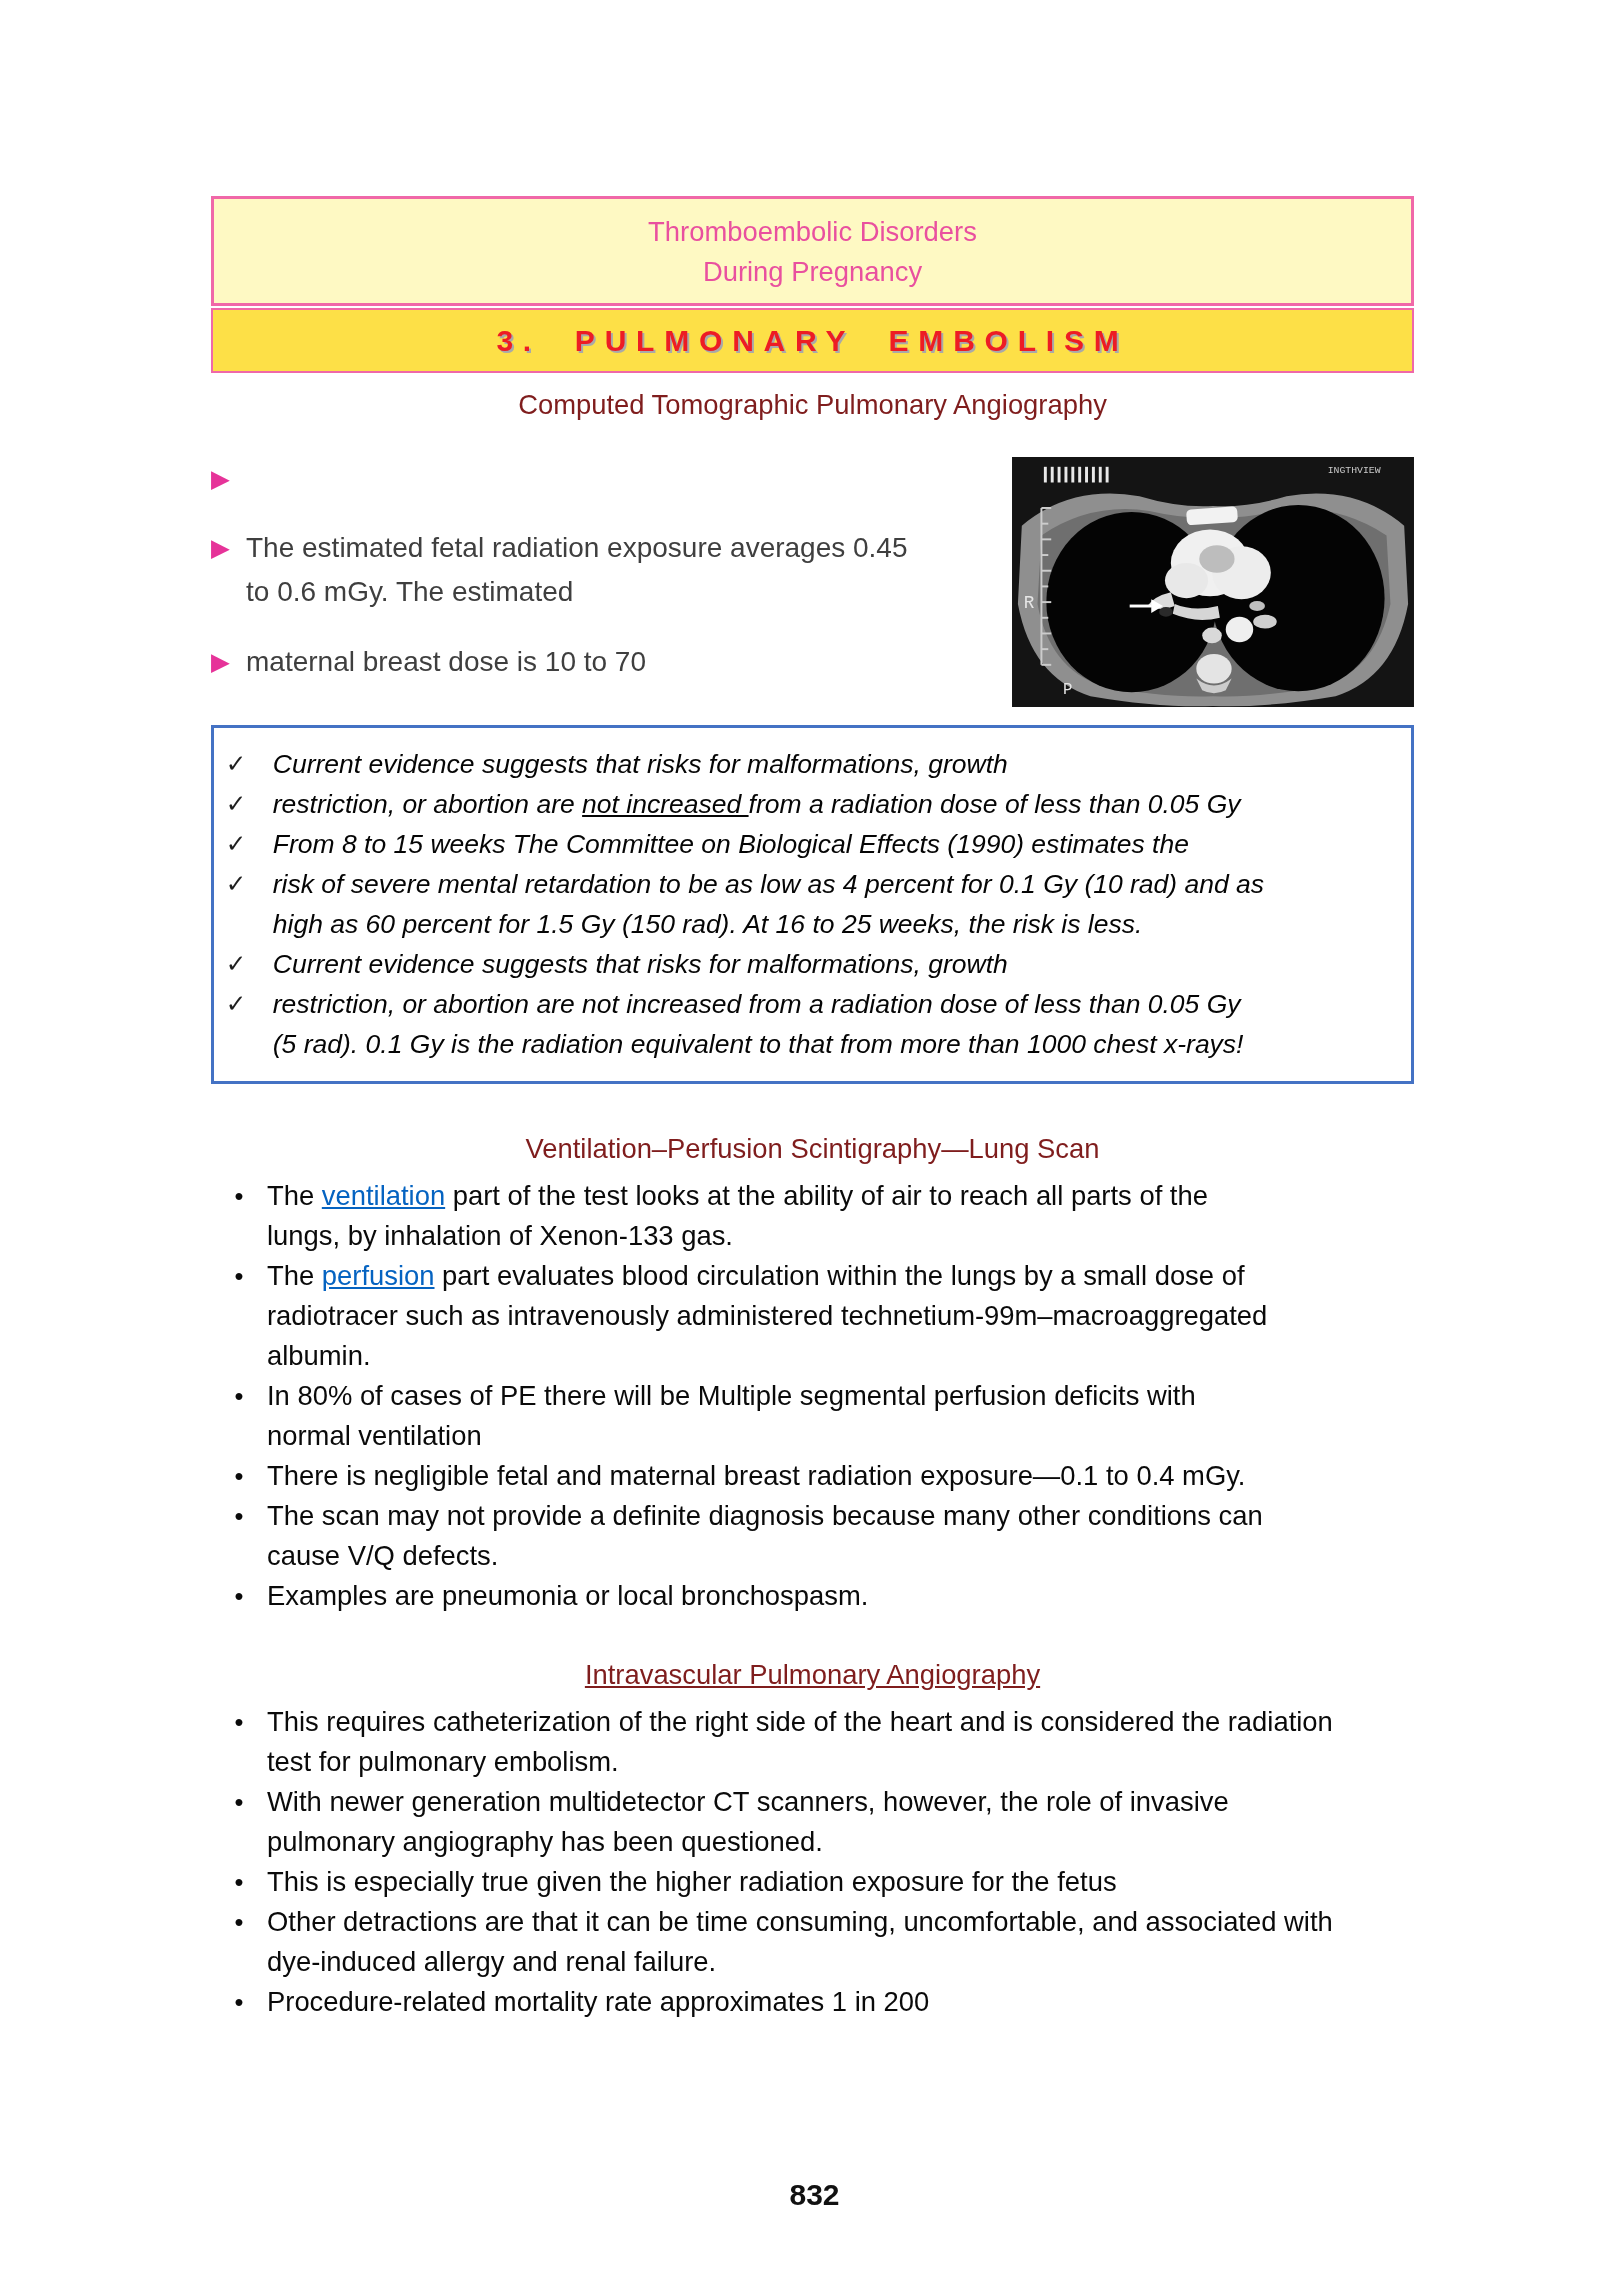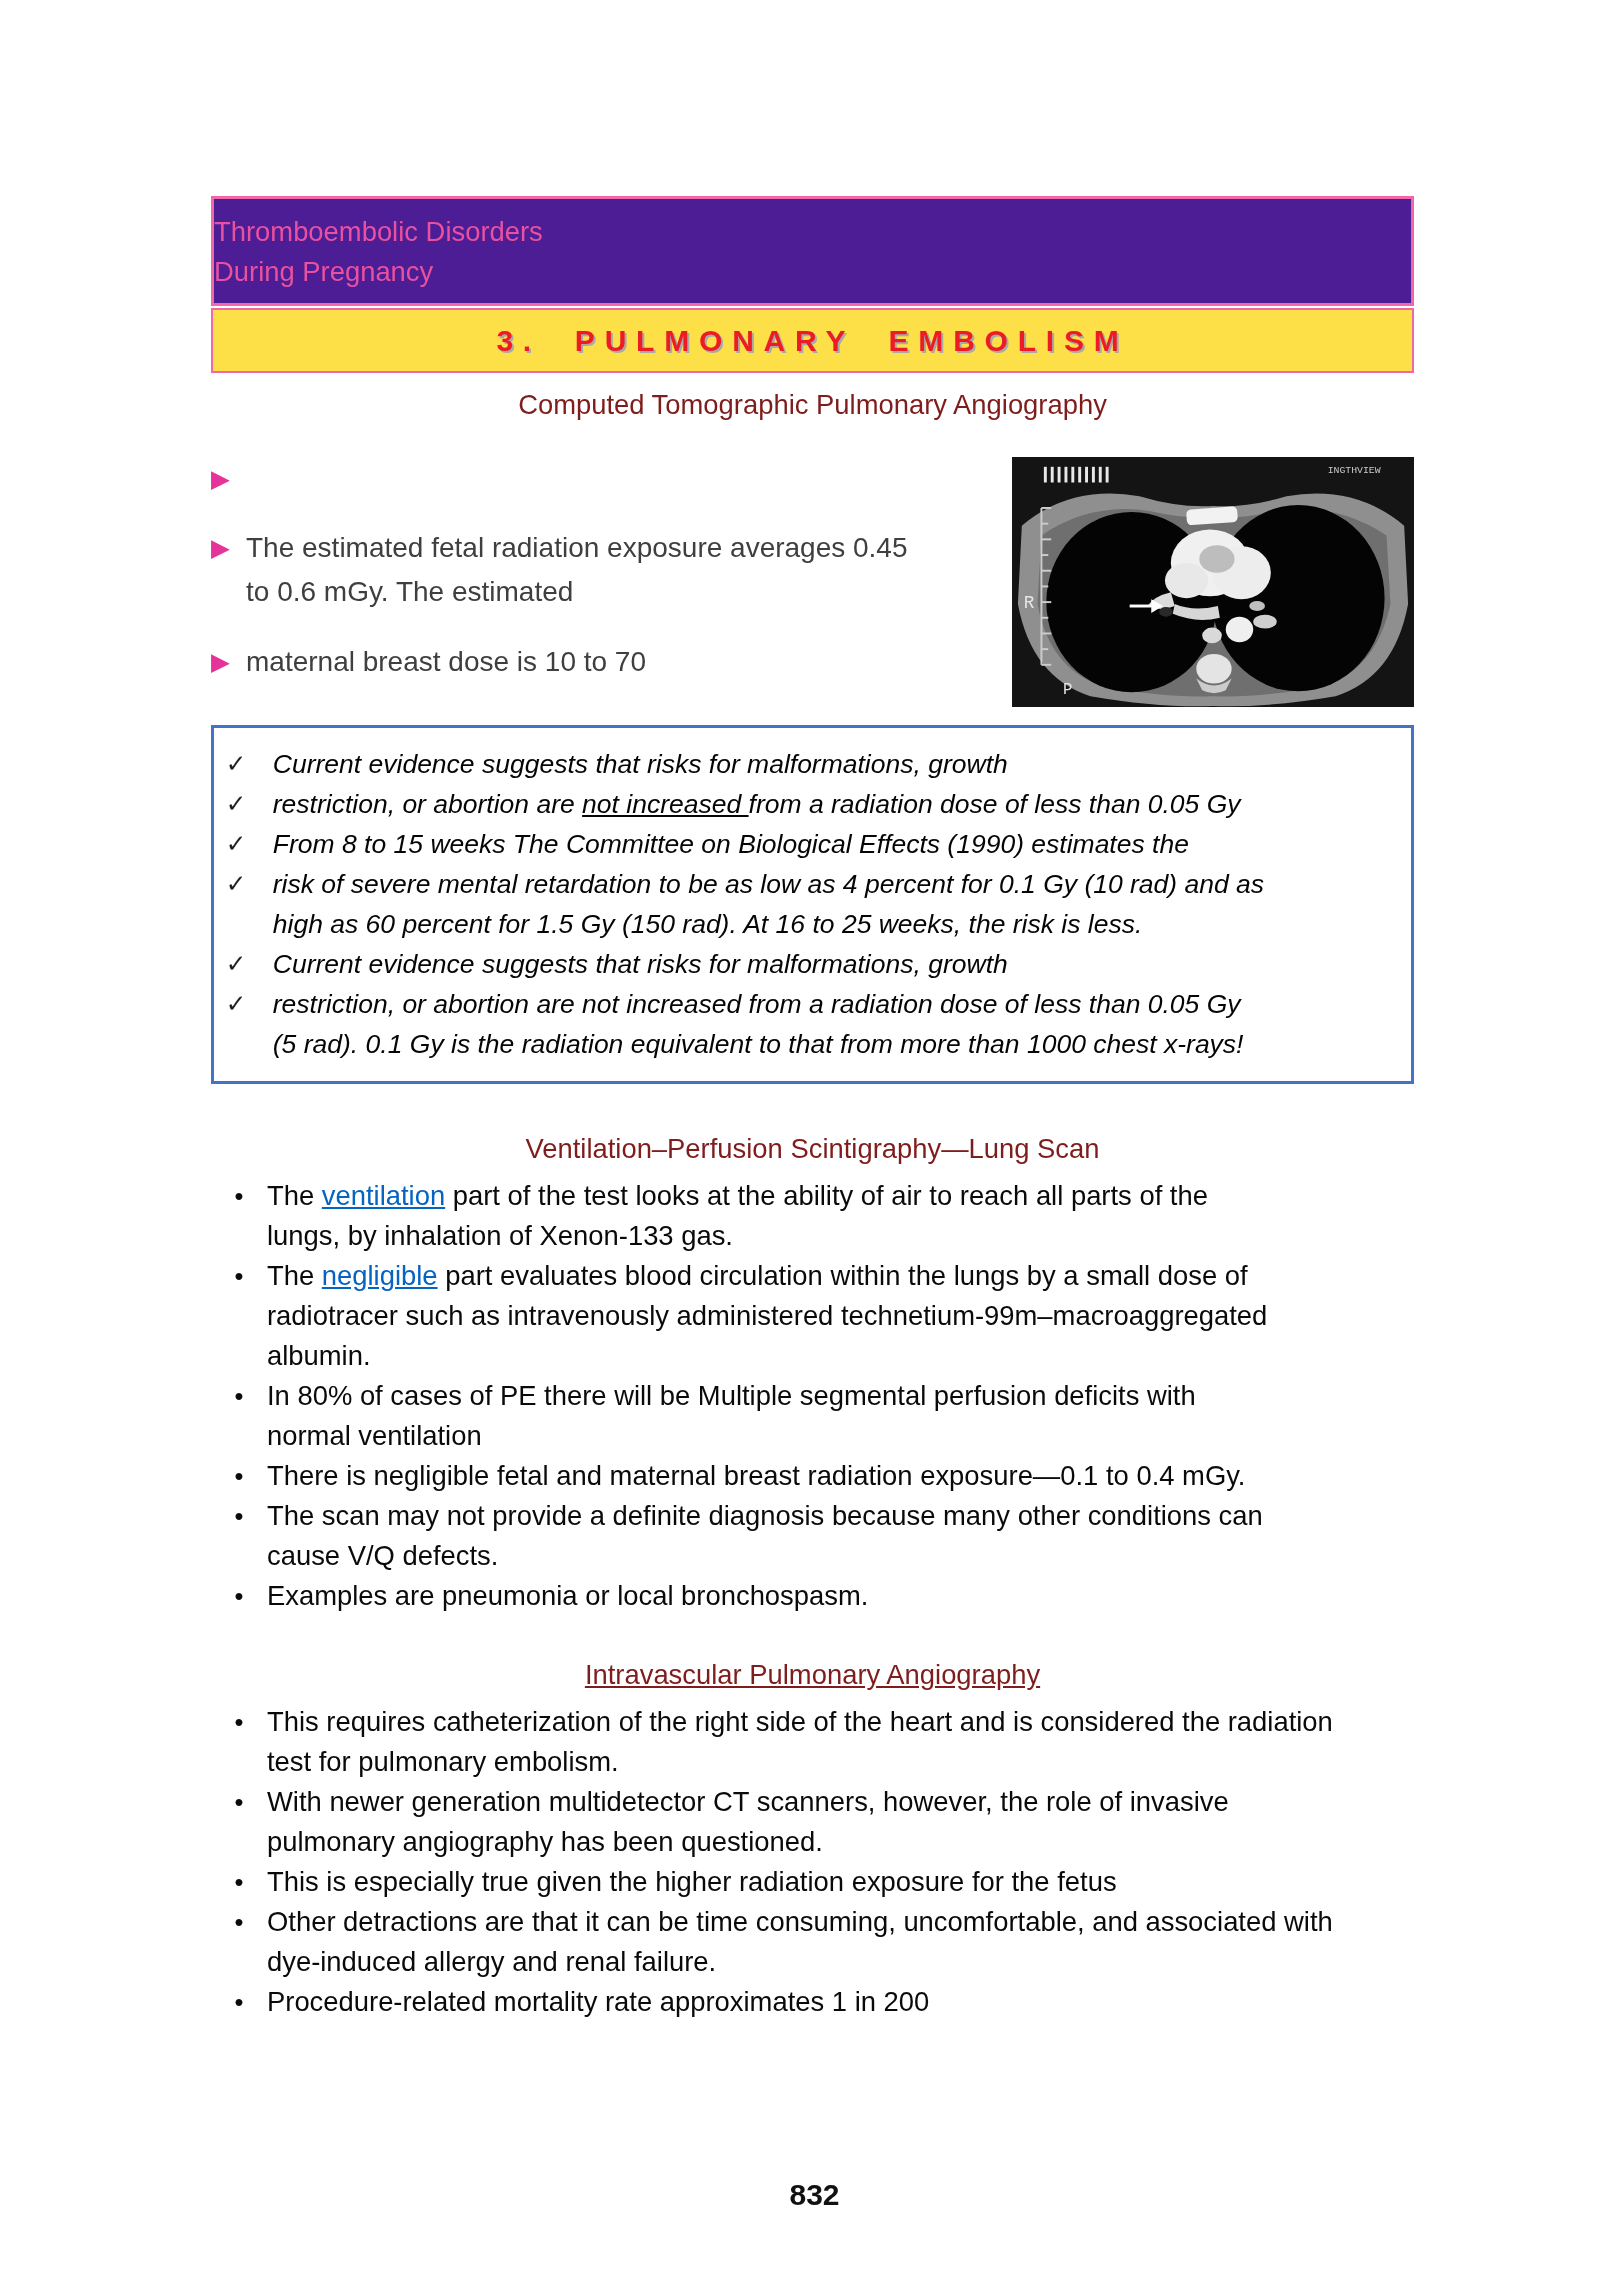--- a/index.html
+++ b/index.html
@@ -4,22 +4,22 @@
 <style>
   html,body{margin:0;padding:0;background:#ffffff;}
   .page{
     position:relative;width:1621px;height:2293px;background:#ffffff;overflow:hidden;
     font-family:"Liberation Sans", sans-serif;color:#222;
   }
   .content{position:absolute;left:211px;top:196px;width:1203px;}
 
   
   .title-box{
-    box-sizing:border-box;border:3.9px solid #f068a8;background:#4c1d95;
-    height:110px;text-align:left;padding-top:12.7px;
+    box-sizing:border-box;border:3.9px solid #f068a8;background:#fef9c3;
+    height:110px;text-align:center;padding-top:12.7px;
   }
   .title-box .tline{color:#e9509f;font-size:27.4px;line-height:40px;}
 
   
   .banner{
     box-sizing:border-box;margin-top:2px;border:2.9px solid #f068a8;background:#fde047;
     height:65px;display:flex;align-items:center;justify-content:center;
   }
   .banner span{
     color:#ed1c24;font-weight:bold;font-size:30px;letter-spacing:9.8px;word-spacing:15.7px;
@@ -204,21 +204,21 @@
     <div class="heading h-vq">Ventilation–Perfusion Scintigraphy—Lung Scan</div>
 
     <div class="bullets">
       <div class="bullet-row">
         <span class="bullet-dot">•</span>
         <span class="bullet-text"><span>The </span><a class="link">ventilation</a><span> part of the test looks at the ability of air to reach all parts of the
 lungs, by inhalation of Xenon-133 gas.</span></span>
       </div>
       <div class="bullet-row">
         <span class="bullet-dot">•</span>
-        <span class="bullet-text"><span>The </span><a class="link">negligible</a><span> part evaluates blood circulation within the lungs by a small dose of
+        <span class="bullet-text"><span>The </span><a class="link">perfusion</a><span> part evaluates blood circulation within the lungs by a small dose of
 radiotracer such as intravenously administered technetium-99m–macroaggregated
 albumin.</span></span>
       </div>
       <div class="bullet-row">
         <span class="bullet-dot">•</span>
         <span class="bullet-text">In 80% of cases of PE there will be Multiple segmental perfusion deficits with
 normal ventilation</span>
       </div>
       <div class="bullet-row">
         <span class="bullet-dot">•</span>

